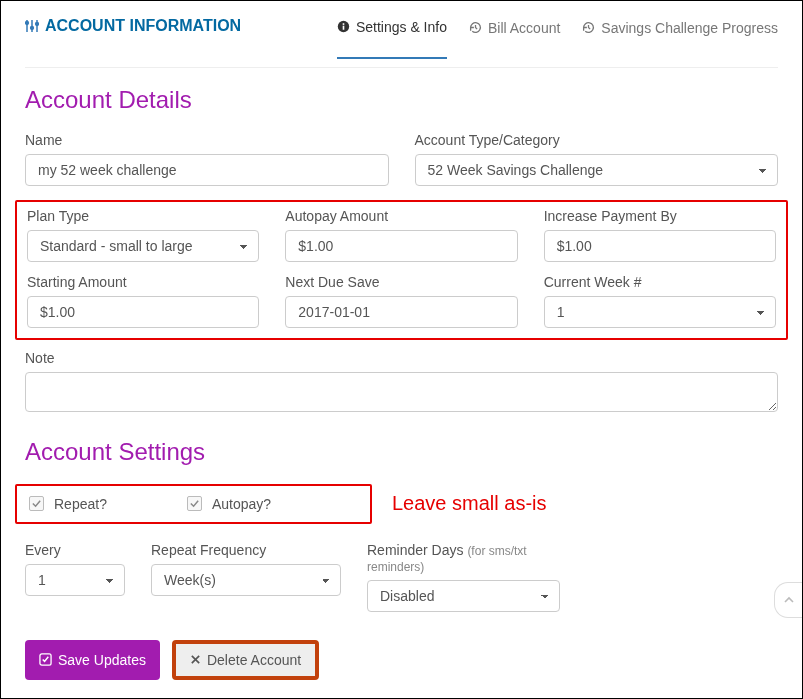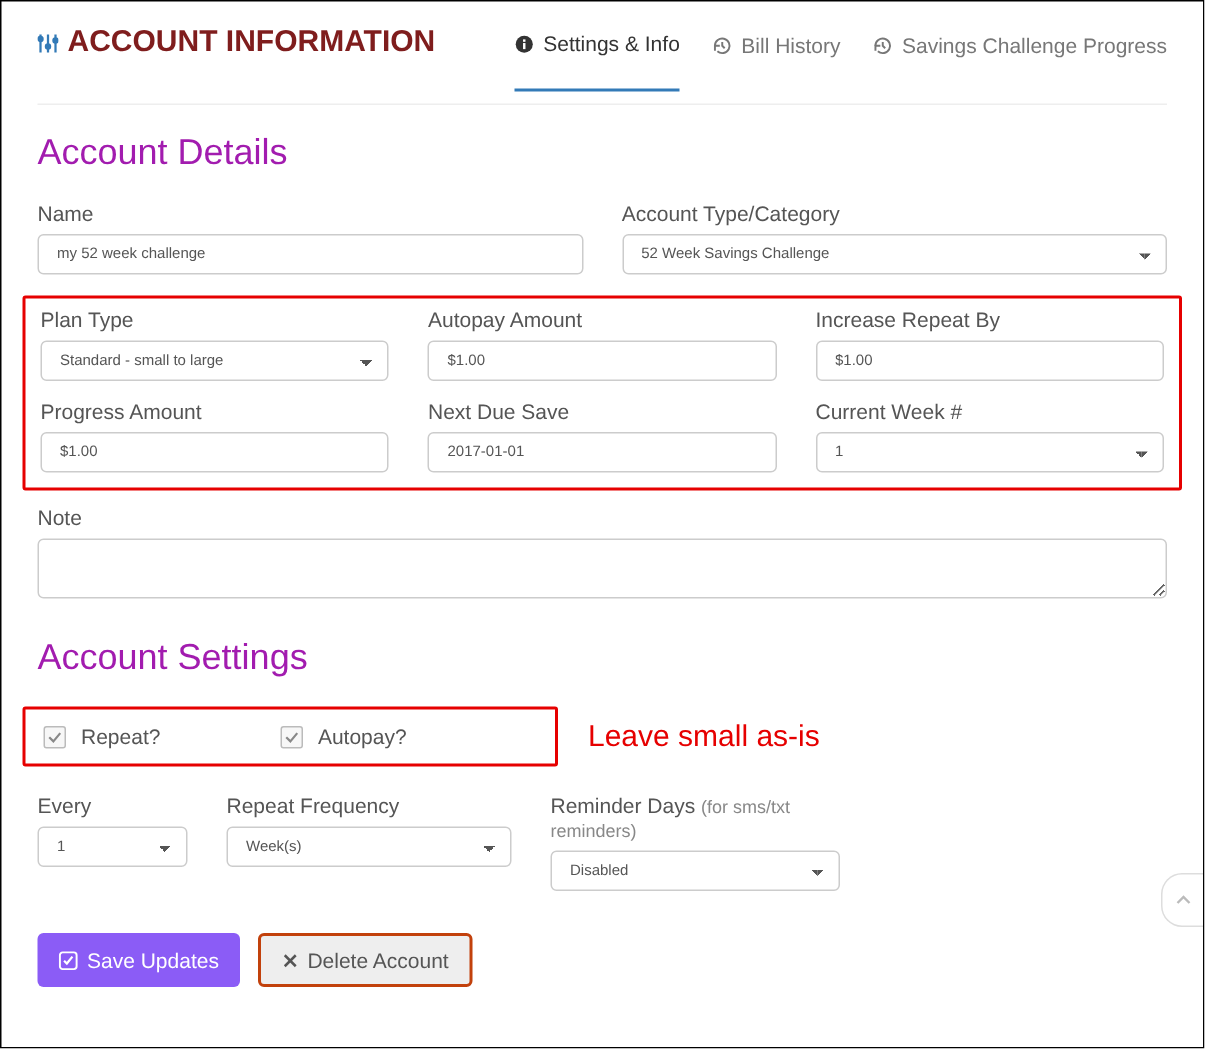--- a/index.html
+++ b/index.html
@@ -17,23 +17,23 @@
     position: relative;
     padding: 16px 24px;
     background: #fff;
   }
   .top-row {
     display: flex;
     align-items: baseline;
     justify-content: space-between;
   }
   .page-title {
-    color: #7f1d1d;
+    color: #0369a1;
     font-weight: 700;
-    font-size: 20px;
+    font-size: 16px;
     display: flex;
     align-items: center;
     gap: 6px;
   }
   .page-title .sliders {
     display: inline-block;
     width: 14px;
     height: 14px;
     position: relative;
   }
@@ -76,21 +76,21 @@
   label.lbl {
     font-size: 14px;
     color: #555;
     margin-bottom: 6px;
     display: block;
   }
   .sublabel { font-size: 12px; color:#888; }
   input[type=text], textarea, select {
     width: 100%;
     padding: 7px 12px;
-    font-size: 10px;
+    font-size: 14px;
     border: 1px solid #ccc;
     border-radius: 4px;
     color: #555;
     background: #fff;
     font-family: inherit;
   }
   textarea { height: 40px; resize: vertical; }
   select {
     appearance: none;
     background-image: linear-gradient(45deg, transparent 50%, #555 50%), linear-gradient(135deg, #555 50%, transparent 50%);
@@ -146,27 +146,27 @@
     padding: 8px 14px;
     border-radius: 4px;
     font-size: 14px;
     border: none;
     cursor: pointer;
     display: inline-flex;
     align-items: center;
     gap: 6px;
   }
   .btn-primary {
-    background: #8b5cf6;
+    background: #a21caf;
     color: #fff;
   }
   .btn-default {
     background: #eee;
     color: #555;
-    border: 2px solid #c2410c;
+    border: 4px solid #c2410c;
   }
   .icon { display:inline-flex; }
   .scroll-top {
     position:absolute;
     right:0;
     bottom:80px;
     width:28px;height:36px;
     background:#fff;
     border:1px solid #ddd;
     border-right:none;
@@ -208,21 +208,21 @@
         <span>Settings &amp; Info</span>
       </div>
       <div class="tab">
         <span class="icon">
           <svg width="13" height="13" viewBox="0 0 16 16" fill="none" stroke="#777" stroke-width="1.6">
               <path d="M2 8a6 6 0 1 1 2 4.5"></path>
               <polyline points="2,12 2,8 6,8"></polyline>
               <polyline points="8,5 8,8 10,10"></polyline>
             </svg>
         </span>
-        <span>Bill History</span>
+        <span>Bill Account</span>
       </div>
       <div class="tab">
         <span class="icon">
           <svg width="13" height="13" viewBox="0 0 16 16" fill="none" stroke="#777" stroke-width="1.6">
               <path d="M2 8a6 6 0 1 1 2 4.5"></path>
               <polyline points="2,12 2,8 6,8"></polyline>
               <polyline points="8,5 8,8 10,10"></polyline>
             </svg>
         </span>
         <span>Savings Challenge Progress</span>
@@ -252,27 +252,27 @@
         <label class="lbl">Plan Type</label>
         <select>
           <option>Standard - small to large</option>
         </select>
       </div>
       <div class="form-group">
         <label class="lbl">Autopay Amount</label>
         <input type="text" value="$1.00" style="">
       </div>
       <div class="form-group">
-        <label class="lbl">Increase Repeat By</label>
+        <label class="lbl">Increase Payment By</label>
         <input type="text" value="$1.00" style="">
       </div>
     </div>
     <div class="form-row" style="margin-bottom:0;">
       <div class="form-group">
-        <label class="lbl">Progress Amount</label>
+        <label class="lbl">Starting Amount</label>
         <input type="text" value="$1.00" style="">
       </div>
       <div class="form-group">
         <label class="lbl">Next Due Save</label>
         <input type="text" value="2017-01-01" style="">
       </div>
       <div class="form-group">
         <label class="lbl">Current Week #</label>
         <select>
           <option>1</option>

